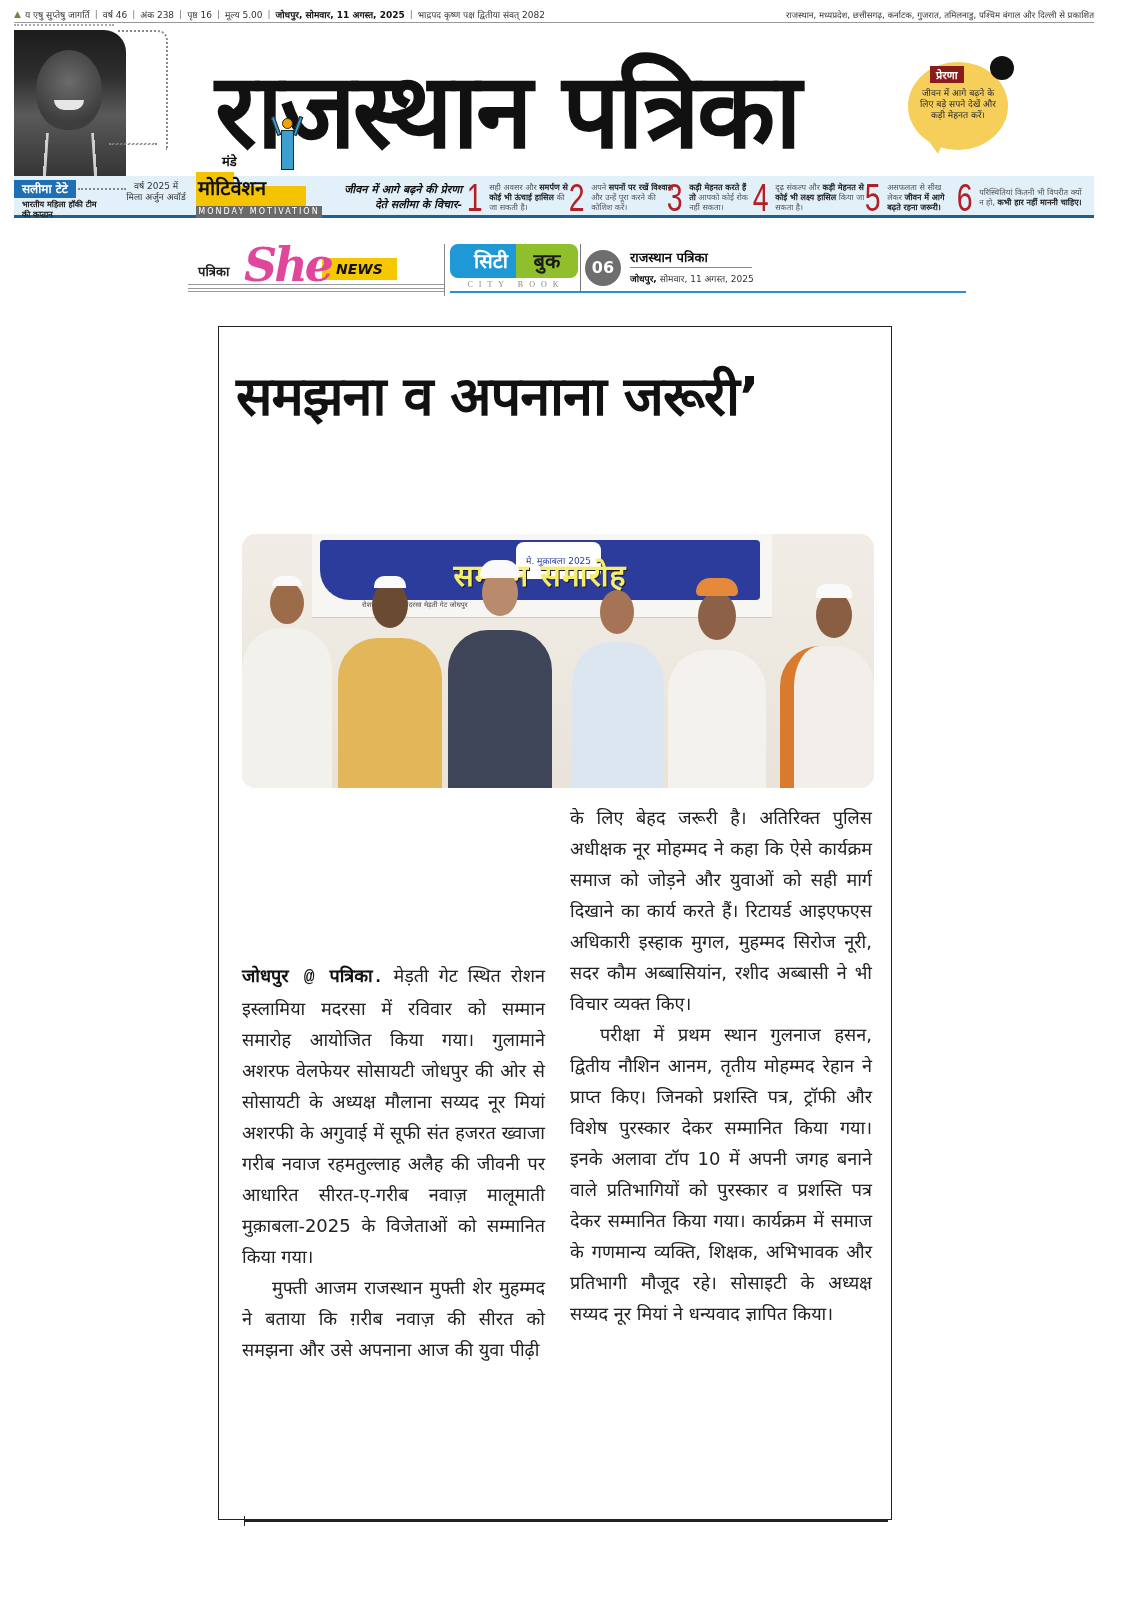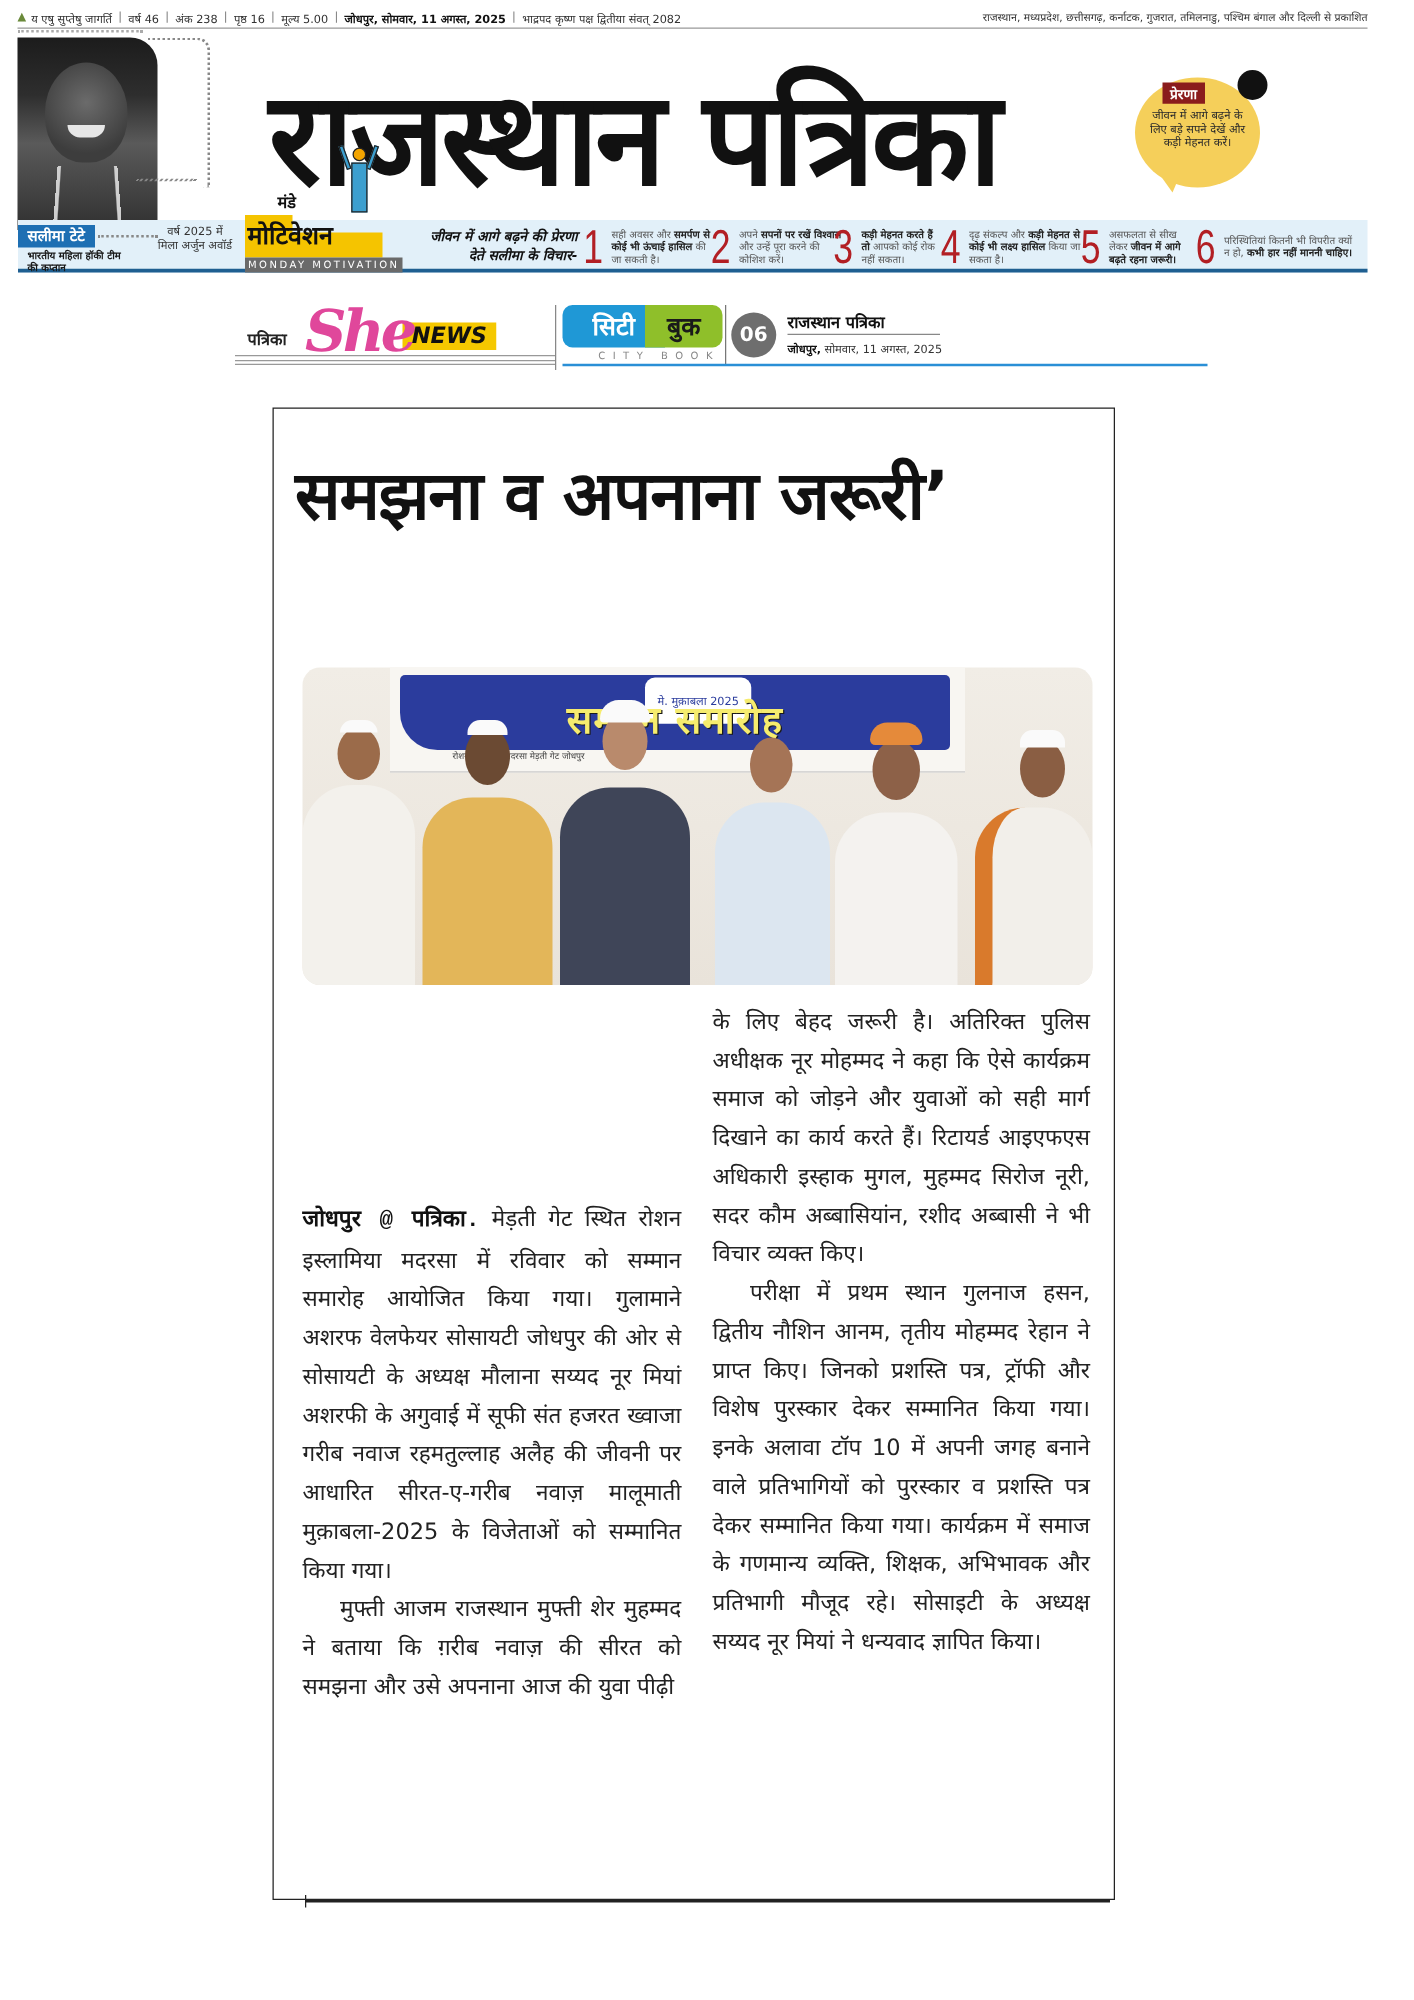--- a/index.html
+++ b/index.html
@@ -52,27 +52,27 @@
   .quote-lead { position: absolute; left: 322px; top: 182px; width: 140px; text-align: right; font-size: 11px; font-weight: bold; font-style: italic; line-height: 15px; color: #111; }
   .tip { position: absolute; top: 179px; height: 38px; display: flex; align-items: center; }
   .tip .num { font-size: 38px; line-height: 38px; color: #b21f24; font-weight: normal; margin-right: 4px; font-family: "Liberation Sans", sans-serif; transform: scaleX(0.75); }
   .tip .txt { font-size: 8px; line-height: 10px; color: #555; width: 84px; }
   .tip .txt b { color: #222; }
 
   
   .sec-patrika { position: absolute; left: 198px; top: 262px; font-size: 13px; font-weight: bold; color: #222; }
   .sec-she { position: absolute; left: 244px; top: 238px; font-family: "DejaVu Serif", serif; font-style: italic; font-weight: bold; font-size: 46px; color: #e0479b; letter-spacing: -3px; }
   .sec-news-bg { position: absolute; left: 322px; top: 258px; width: 75px; height: 22px; background: #f5c800; }
-  .sec-news { position: absolute; left: 322px; top: 258px; width: 75px; height: 22px; font-size: 18px; font-style: italic; font-weight: bold; color: #111; text-align: center; line-height: 22px; }
+  .sec-news { position: absolute; left: 322px; top: 258px; width: 75px; height: 22px; font-size: 14px; font-style: italic; font-weight: bold; color: #111; text-align: center; line-height: 22px; }
   .sec-lines { position: absolute; left: 188px; top: 284px; width: 256px; height: 8px; border-top: 1px solid #999; border-bottom: 1px solid #999; }
   .sec-lines::after { content: ""; position: absolute; left: 0; top: 3px; width: 100%; border-top: 1px solid #999; }
   .sec-vsep { position: absolute; left: 444px; top: 244px; width: 1px; height: 52px; background: #888; }
   .city-blue { position: absolute; left: 450px; top: 244px; width: 82px; height: 34px; background: #1f98d6; border-radius: 8px 0 0 8px; color: #fff; font-size: 20px; font-weight: bold; text-align: center; line-height: 34px; }
   .city-green { position: absolute; left: 516px; top: 244px; width: 62px; height: 34px; background: #8fbf2a; border-radius: 0 8px 8px 0; color: #1a1a1a; font-size: 20px; font-weight: bold; text-align: center; line-height: 34px; }
-  .city-sub { position: absolute; left: 456px; top: 280px; width: 120px; font-size: 8px; letter-spacing: 6px; color: #888; text-align: right; }
+  .city-sub { position: absolute; left: 456px; top: 280px; width: 120px; font-size: 8px; letter-spacing: 6px; color: #888; text-align: center; font-family: Liberation Serif, serif; }
   .city-vsep { position: absolute; left: 580px; top: 244px; width: 1px; height: 48px; background: #777; }
   .page-num { position: absolute; left: 585px; top: 250px; width: 36px; height: 36px; border-radius: 50%; background: #6e6e6e; color: #fff; font-size: 16px; font-weight: bold; text-align: center; line-height: 36px; }
   .pap-name { position: absolute; left: 630px; top: 248px; font-size: 13px; font-weight: bold; color: #111; }
   .pap-date { position: absolute; left: 630px; top: 272px; font-size: 9px; color: #333; }
   .pap-date b { color: #111; }
   .pap-rule { position: absolute; left: 630px; top: 267px; width: 122px; height: 1px; background: #888; }
   .header-blue { position: absolute; left: 450px; top: 291px; width: 516px; height: 2px; background: #2a8fd6; }
 
   
   .article { position: absolute; left: 218px; top: 326px; width: 674px; height: 1194px; border: 1.5px solid #222; }

